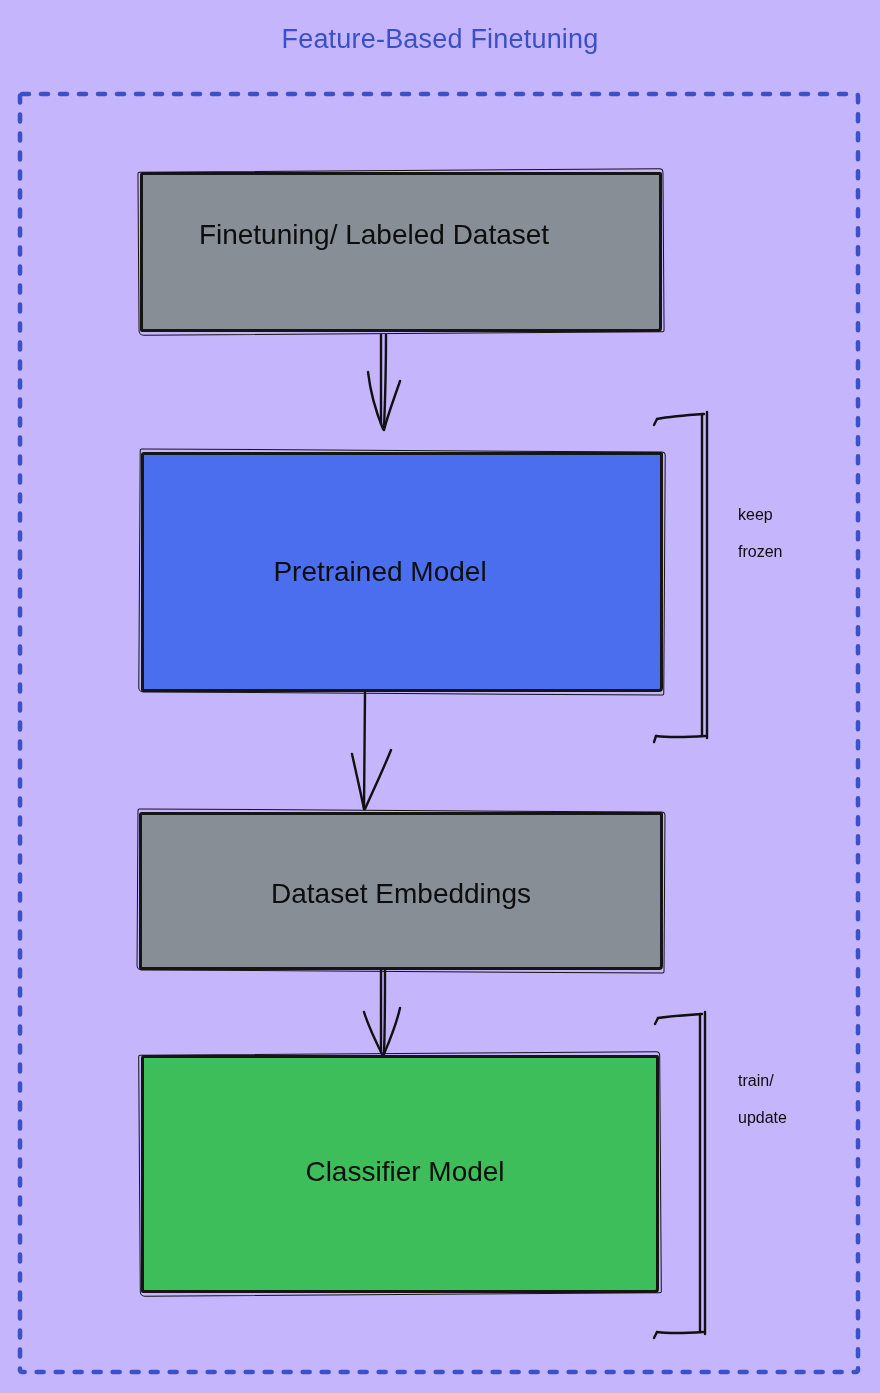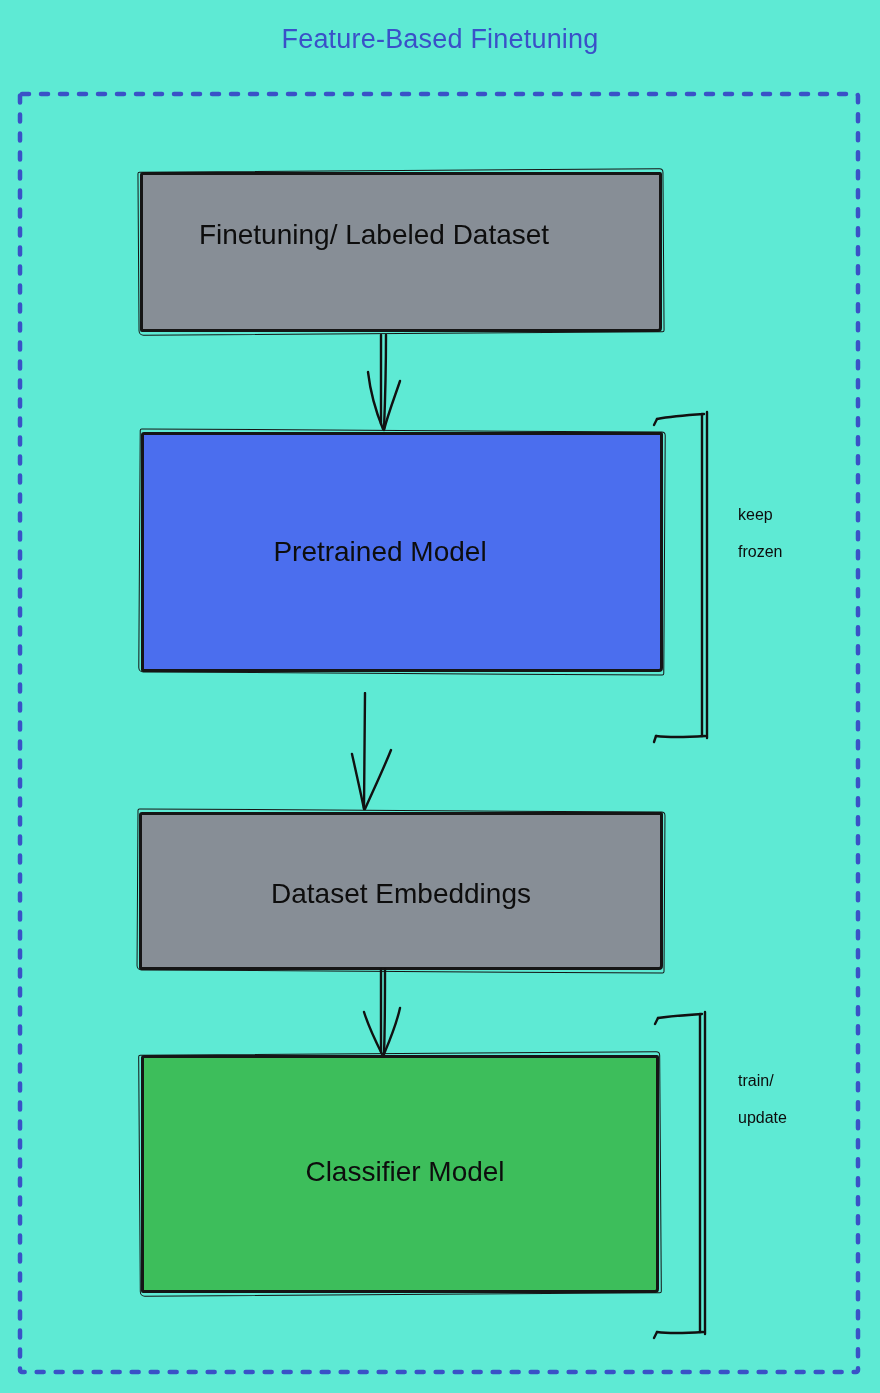--- a/index.html
+++ b/index.html
@@ -7,21 +7,21 @@
     --frame-color:#3a51c7;
     --node-border:#151515;
     --node-text:#0d0d0d;
   }
   *{margin:0;padding:0;box-sizing:border-box;}
   html,body{background:#ffffff;}
   body{font-family:"Liberation Sans", sans-serif;}
   .canvas{
     position:relative;
     width:880px;height:1393px;
-    background:#5eead4;
+    background:#c4b5fd;
     overflow:hidden;
   }
   .title{
     position:absolute;
     top:24px;left:0;width:100%;
     text-align:center;
     font-size:27px;
     font-weight:400;
     letter-spacing:.2px;
     color:var(--title-color);
@@ -49,21 +49,21 @@
     transform:rotate(.35deg);
     pointer-events:none;
   }
   .node.tilt-neg::before{transform:rotate(-.4deg);}
   .node-label{
     font-size:28px;
     color:var(--node-text);
     white-space:nowrap;
   }
   .node-dataset   {left:140px;top:172px;width:522px;height:160px;padding-left:12px;}
-  .node-pretrained{left:141px;top:432px;width:522px;height:240px;}
+  .node-pretrained{left:141px;top:452px;width:522px;height:240px;}
   .node-embeddings{left:139px;top:812px;width:524px;height:158px;}
   .node-classifier{left:141px;top:1055px;width:518px;height:238px;}
   .node-dataset    .node-label{transform:translate(-33px,-17px);}
   .node-pretrained .node-label{transform:translate(-22px,0);}
   .node-embeddings .node-label{transform:translate(0,3px);}
   .node-classifier .node-label{transform:translate(-5px,-2px);}
 
   .sketch{position:absolute;pointer-events:none;}
   .sketch path{
     fill:none;

